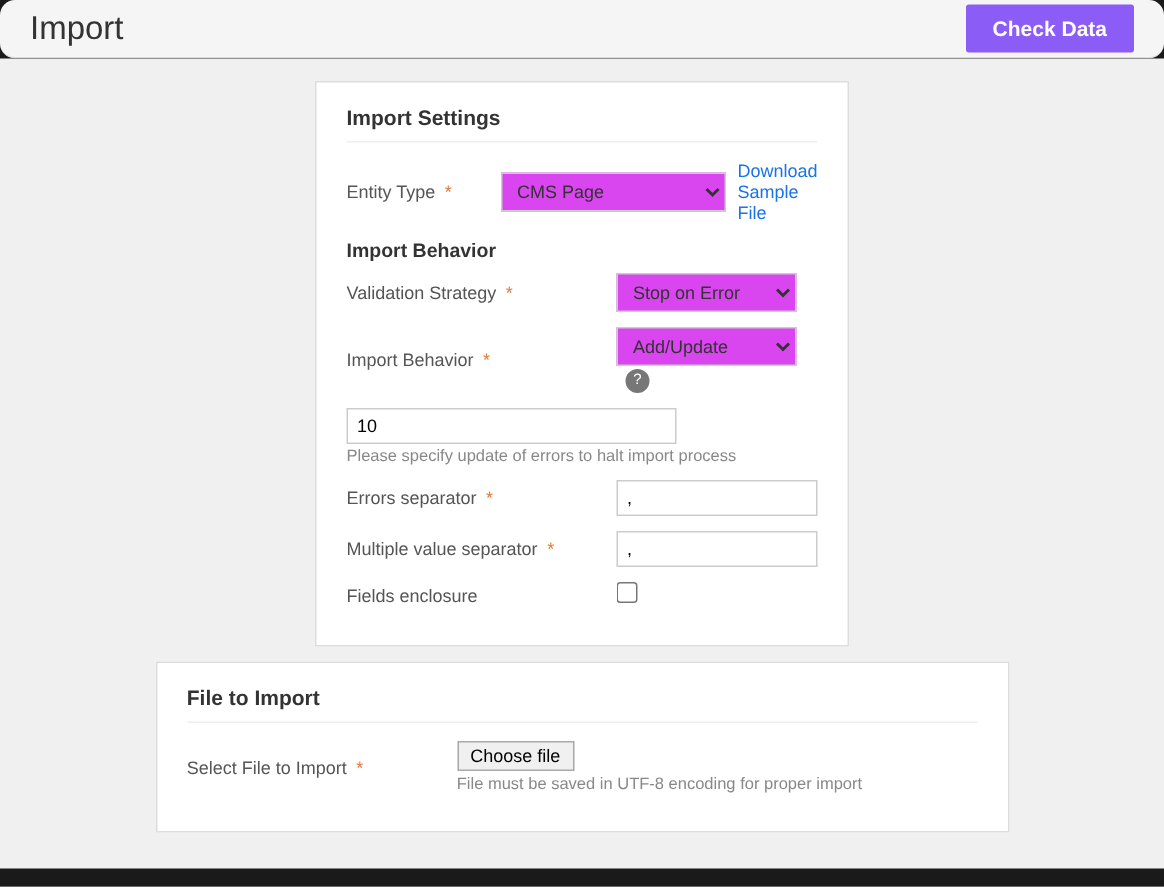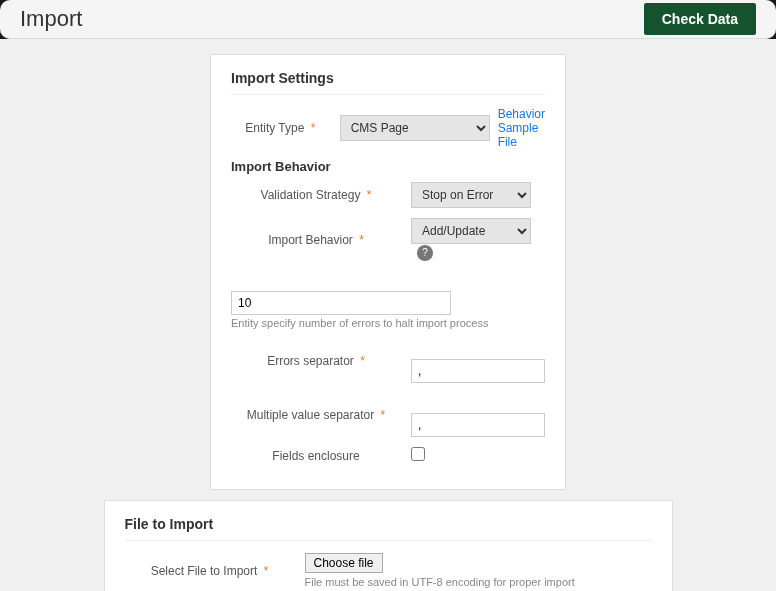--- a/index.html
+++ b/index.html
@@ -3,34 +3,34 @@
   <meta charset="utf-8">
   <style>
     * { box-sizing: border-box; margin: 0; padding: 0; }
     body { background: #1a1a1a; font-family: 'Segoe UI', Arial, sans-serif; font-size: 13px; color: #333; }
 
     .page-wrapper { width: 776px; min-height: 591px; background: #1a1a1a; }
 
     
     .header { background: #f5f5f5; border-bottom: 1px solid #ddd; padding: 3px 20px; display: flex; align-items: center; justify-content: space-between; border-radius: 10px; }
     .header-title { font-size: 22px; font-weight: 300; color: #333; }
-    .check-data-btn { background: #14532d; color: #fff; border: none; padding: 8px 18px; font-size: 14px; font-weight: 600; cursor: pointer; border-radius: 2px; }
+    .check-data-btn { background: #8b5cf6; color: #fff; border: none; padding: 8px 18px; font-size: 14px; font-weight: 600; cursor: pointer; border-radius: 2px; }
 
     
     .main-content { background: #f0f0f0; padding: 15px 20px; min-height: 540px; }
     .card-title { font-size: 14px; font-weight: 600; color: #333; margin-bottom: 12px; border-bottom: 1px solid #eee; padding-bottom: 8px; }
 
     .form-row { display: flex; align-items: center; margin-bottom: 10px; }
-    .form-label { width: 180px; text-align: center; padding-right: 10px; color: #555; font-size: 12px; }
+    .form-label { width: 180px; text-align: left; padding-right: 10px; color: #555; font-size: 12px; }
     .required-mark { color: #e07b39; margin-left: 3px; }
     .form-control-wrap { flex: 1; }
 
-    select.form-select { border: 1px solid #ccc; padding: 4px 6px; font-size: 12px; background: #e5e5e5; color: #333; min-width: 120px; }
+    select.form-select { border: 1px solid #ccc; padding: 4px 6px; font-size: 12px; background: #d946ef; color: #333; min-width: 120px; }
     input.form-input { border: 1px solid #ccc; padding: 4px 6px; font-size: 12px; width: 100%; max-width: 220px; }
-    .wide-input { max-width: 220px; margin-top: 20px; }
+    .wide-input { max-width: 220px; }
 
     .download-link { color: #1a73e8; font-size: 12px; margin-left: 8px; text-decoration: none; }
     .help-icon { display: inline-block; background: #777; color: #fff; border-radius: 50%; width: 16px; height: 16px; text-align: center; line-height: 16px; font-size: 10px; margin-left: 6px; cursor: pointer; }
 
     .section-title { font-size: 13px; font-weight: 600; color: #333; margin: 10px 0 8px 0; padding-left: 0; }
 
     .hint-text { font-size: 11px; color: #888; margin-top: 2px; }
 
     .entity-select-wrap { display: flex; align-items: center; }
     .entity-select-wrap select { min-width: 150px; }
@@ -67,21 +67,21 @@
 
         <div class="form-row">
           <div class="form-label">
             <span>Entity Type</span>
             <span class="required-mark">*</span>
           </div>
           <div class="form-control-wrap entity-select-wrap">
             <select class="form-select">
               <option>CMS Page</option>
             </select>
-            <a class="download-link" href="#">Behavior Sample File</a>
+            <a class="download-link" href="#">Download Sample File</a>
           </div>
         </div>
 
         <div class="section-title">Import Behavior</div>
 
         <div class="form-row">
           <div class="form-label">
             <span>Validation Strategy</span>
             <span class="required-mark">*</span>
           </div>
@@ -101,21 +101,21 @@
             <select class="form-select">
               <option>Add/Update</option>
             </select>
             <span class="help-icon">?</span>
           </div>
         </div>
 
         <div class="form-row">
           <div class="form-control-wrap">
             <input type="text" class="form-input wide-input" value="10" style="">
-            <div class="hint-text">Entity specify number of errors to halt import process</div>
+            <div class="hint-text">Please specify update of errors to halt import process</div>
           </div>
         </div>
 
         <div class="form-row">
           <div class="form-label">
             <span>Errors separator</span>
             <span class="required-mark">*</span>
           </div>
           <div class="form-control-wrap">
             <input type="text" class="form-input wide-input" value="," style="">

